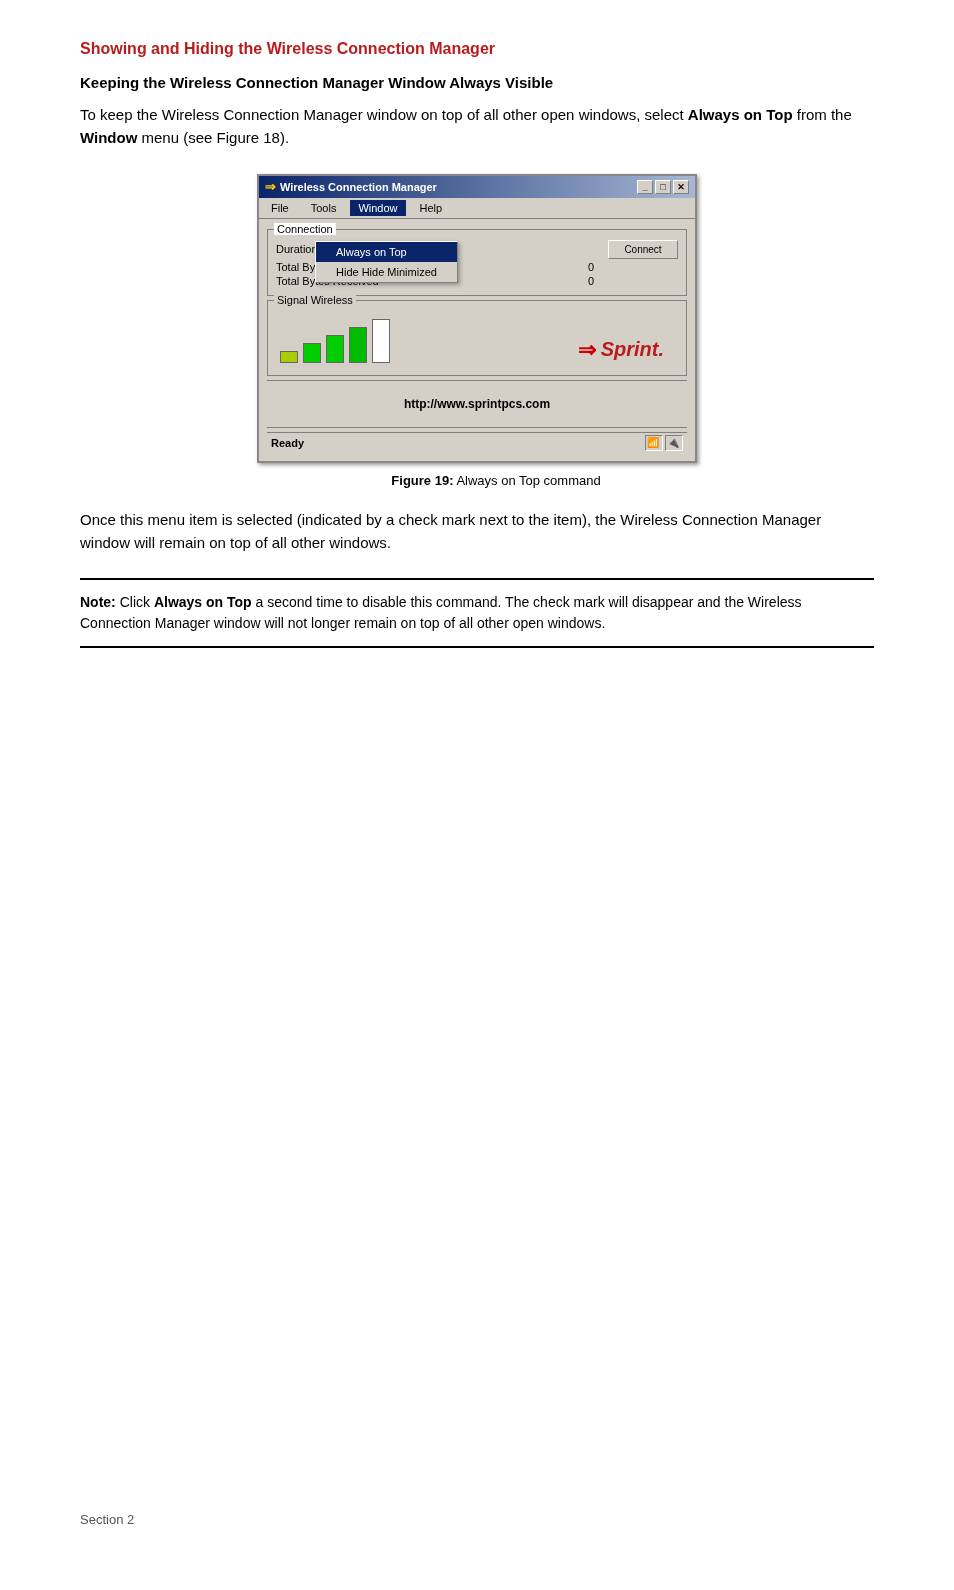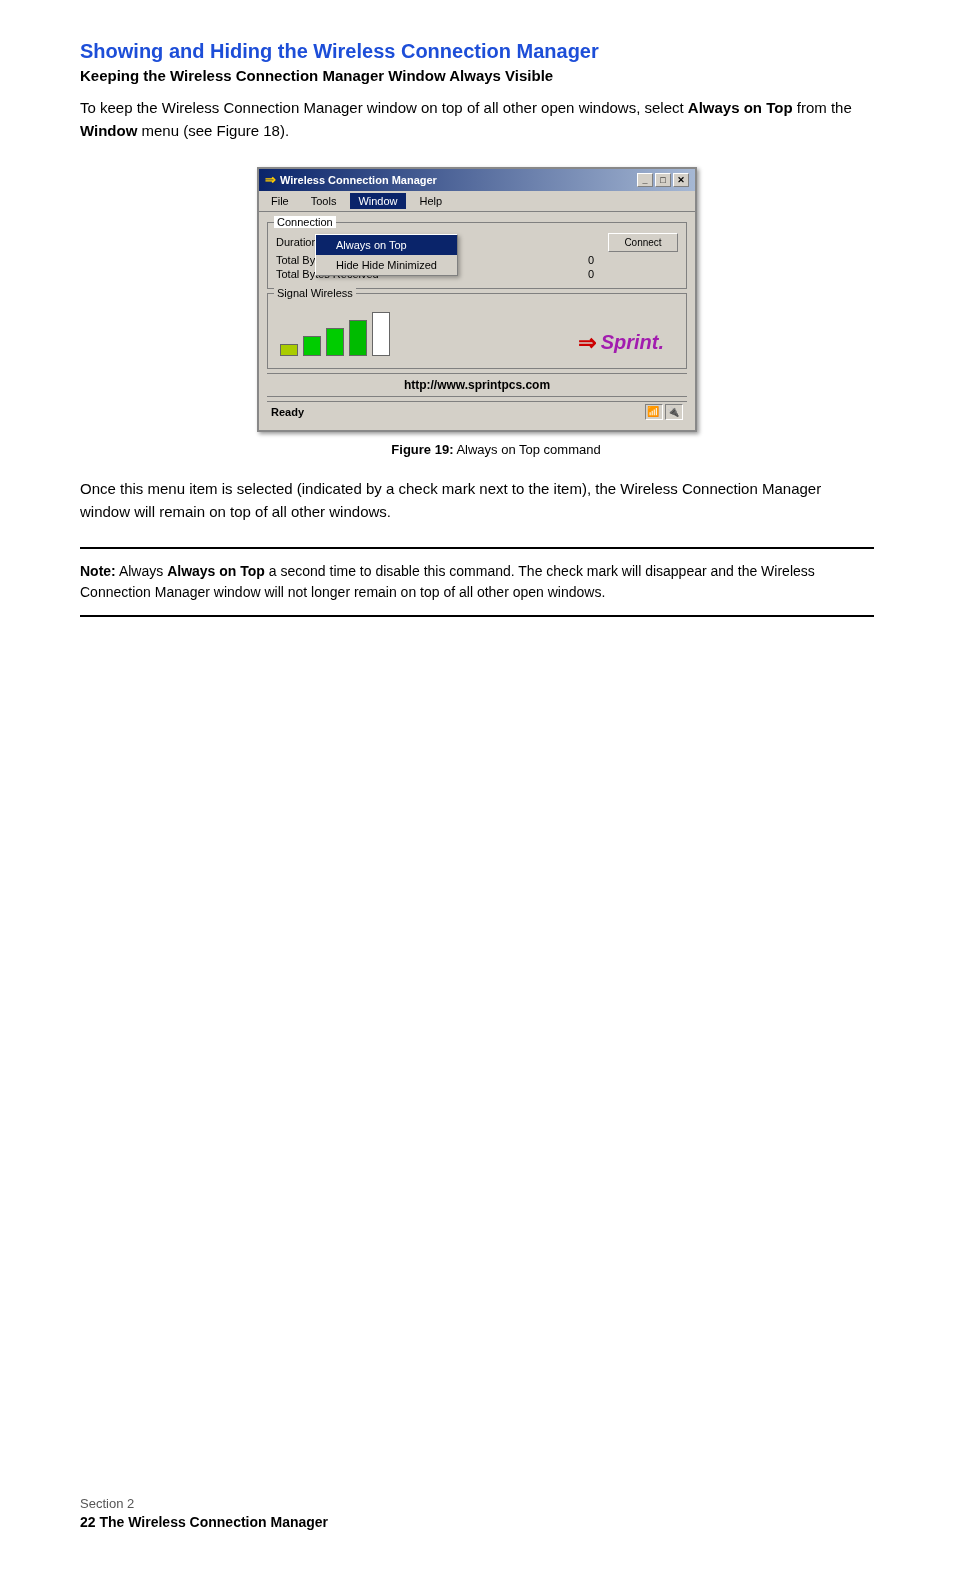--- a/index.html
+++ b/index.html
@@ -7,25 +7,25 @@
       background: #ffffff;
       font-family: Georgia, 'Times New Roman', serif;
       font-size: 15px;
       color: #000000;
       width: 954px;
       min-height: 1590px;
       padding: 40px 80px 60px 80px;
     }
 
     .page-title {
-      color: #1d4ed8;
-      font-family: Arial, sans-serif;
-      font-size: 20px;
-      font-weight: bold;
-      margin-bottom: 4px;
+      color: #b91c1c;
+      font-family: Arial, sans-serif;
+      font-size: 16px;
+      font-weight: bold;
+      margin-bottom: 16px;
       border-bottom: none;
     }
 
     .section-heading {
       font-family: Arial, sans-serif;
       font-size: 15px;
       font-weight: bold;
       margin-bottom: 12px;
     }
 
@@ -177,21 +177,21 @@
       min-width: 70px;
     }
 
     
     .url-bar {
       text-align: center;
       font-size: 12px;
       font-weight: bold;
       border-top: 1px solid #808080;
       border-bottom: 1px solid #808080;
-      padding: 4px 0;
+      padding: 16px 0;
       margin: 4px 0;
       background: #d4d0c8;
     }
 
     
     .status-bar {
       display: flex;
       justify-content: space-between;
       align-items: center;
       padding: 2px 4px;
@@ -327,21 +327,21 @@
 
             <div style="width:18px;height:28px;background:#00cc00;border:1px solid #666;"></div>
 
             <div style="width:18px;height:36px;background:#00bb00;border:1px solid #666;"></div>
 
             <div style="width:18px;height:44px;background:#ffffff;border:1px solid #666;"></div>
           </div>
 
           <div style="display:flex;align-items:center;gap:4px;margin-right:10px;">
             <span style="color:#cc0000;font-size:22px;font-weight:bold;">⇒</span>
-            <span style="color:#a21caf;font-size:20px;font-weight:bold;font-style:italic;font-family:Arial,sans-serif;">Sprint.</span>
+            <span style="color:#b91c1c;font-size:20px;font-weight:bold;font-style:italic;font-family:Arial,sans-serif;">Sprint.</span>
           </div>
         </div>
       </div>
 
       <div class="url-bar">http://www.sprintpcs.com</div>
 
       <div class="status-bar">
         <span>Ready</span>
         <div class="status-icons">
           <div class="status-icon-box">📶</div>
@@ -355,21 +355,20 @@
   <div class="figure-caption">
     <b>Figure 19:</b>
     <span> Always on Top command</span>
   </div>
 </div>
 
 <p class="body-text">Once this menu item is selected (indicated by a check mark next to the item), the Wireless Connection Manager window will remain on top of all other windows.</p>
 
 <div class="note-box">
   <b>Note:</b>
-  <span> Always </span>
+  <span> Click </span>
   <b>Always on Top</b>
   <span> a second time to disable this command. The check mark will disappear and the Wireless Connection Manager window will not longer remain on top of all other open windows.</span>
 </div>
 
 <div style="position:fixed;bottom:60px;left:80px;right:80px;font-family:Arial,sans-serif;font-size:13px;">
   <div class="footer-section">Section 2</div>
-  <div class="footer-page">22   The Wireless Connection Manager</div>
 </div>
 
 </body></html>

